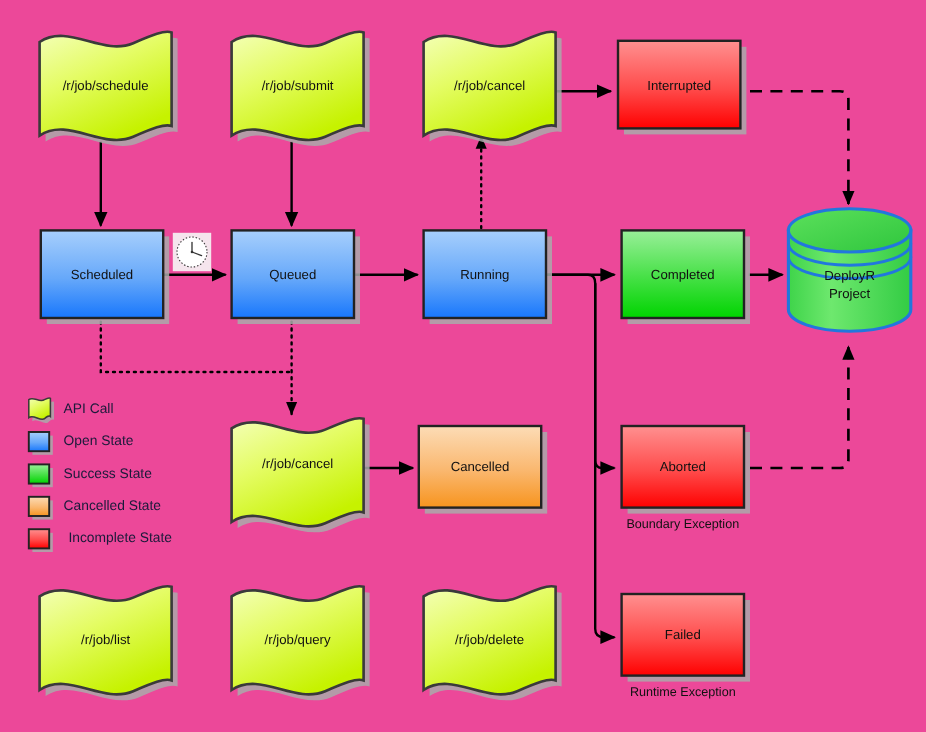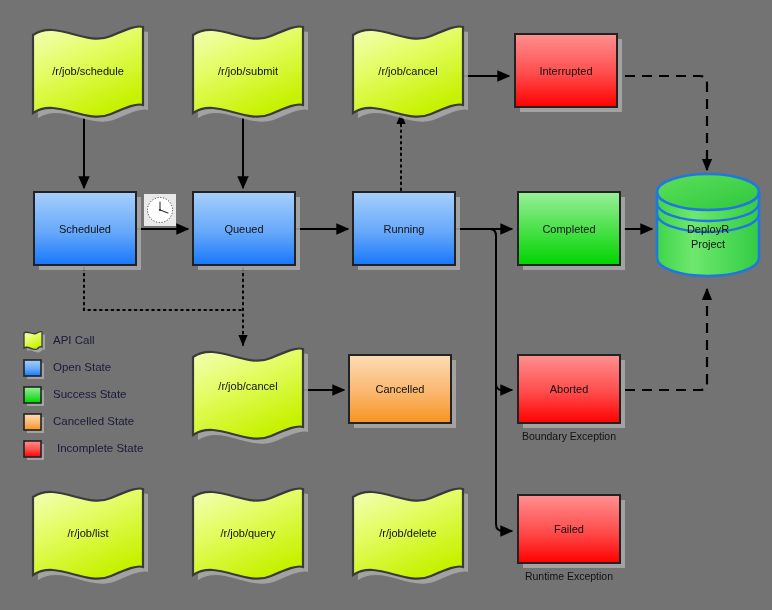--- a/index.html
+++ b/index.html
@@ -7,21 +7,21 @@
     padding: 0;
     background: #ffffff;
   }
   body {
     font-family: "Liberation Sans", sans-serif;
   }
   #stage {
     position: relative;
     width: 772px;
     height: 610px;
-    background: #737373;
+    background: #ec4899;
     overflow: hidden;
     text-align: center;
   }
   #svg-layer {
     position: absolute;
     left: 0;
     top: 0;
     width: 772px;
     height: 610px;
   }

